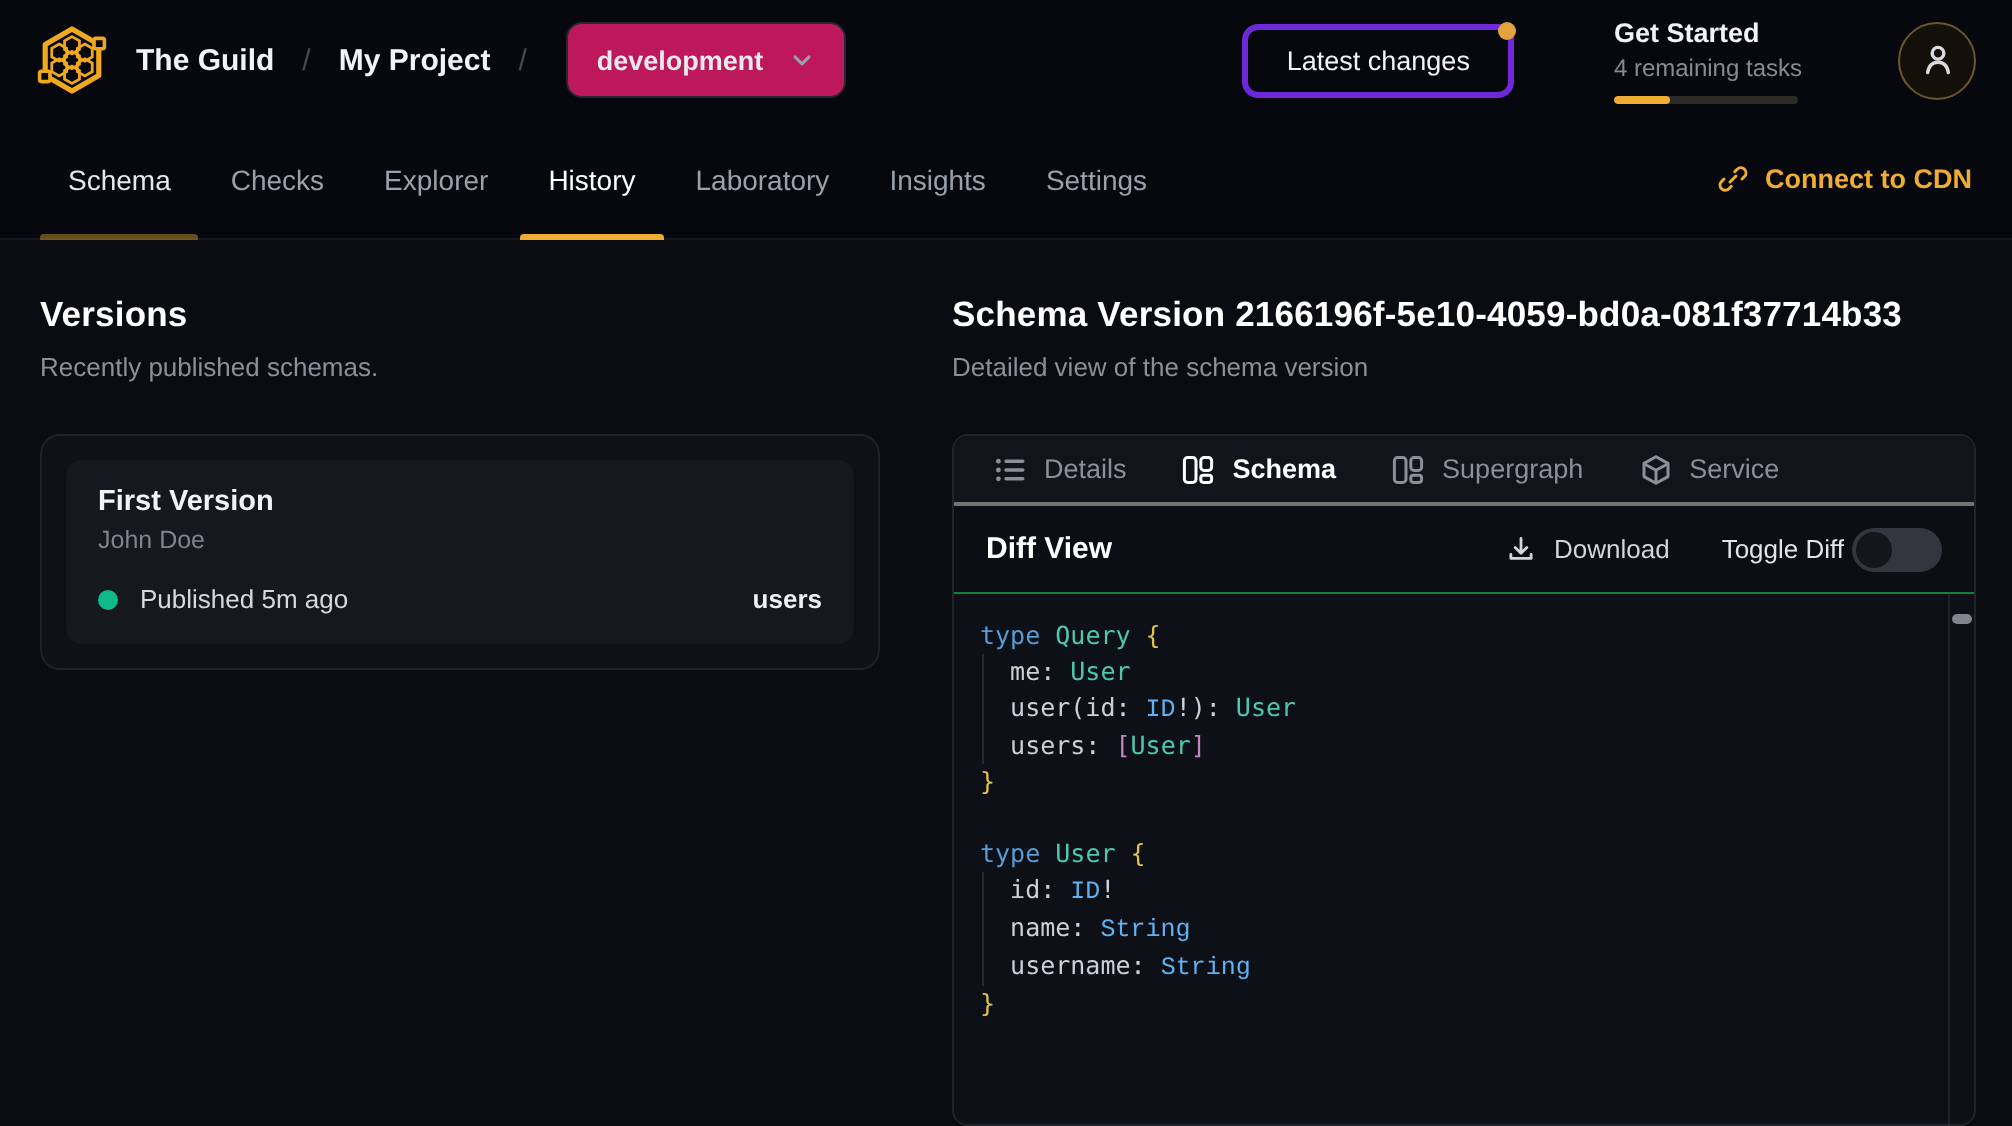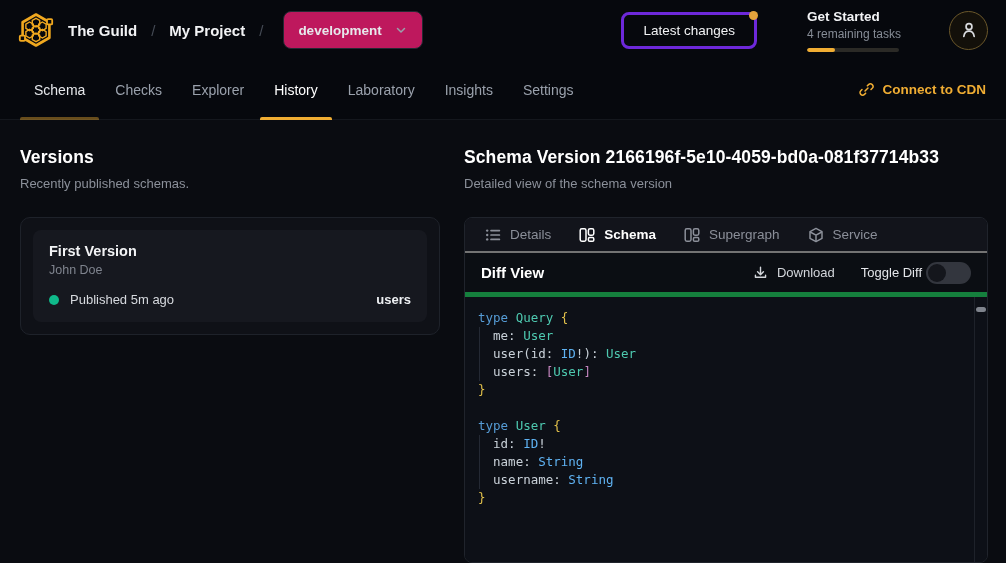--- a/index.html
+++ b/index.html
@@ -52,56 +52,56 @@
   .tab.active::after, .tab.hinted::after {
     content:""; position:absolute; left:0; right:0; bottom:-1px; height:3px; border-radius:2px 2px 0 0;
   }
   .tab.active::after { background:#f0ad33; }
   .tab.hinted::after { background:rgba(240,173,51,.42); }
   .cdn-link { margin-left:auto; display:flex; align-items:center; gap:9px; color:#f0ad33; font-size:13.5px; font-weight:600; cursor:pointer; }
 
   
   .content { display:flex; height:443px; }
   .col-left { width:464px; padding:27px 24px 0 20px; }
-  .col-right { flex:1; padding:27px 18px 0 0; }
+  .col-right { flex:1; padding:27px 18px 0 0;margin-left:12px; }
   .h1 { font-size:17.5px; font-weight:700; color:#ffffff; letter-spacing:.1px; }
   .hsub { font-size:13px; color:#8b909a; margin-top:8px; }
 
   
   .vcard { margin-top:26px; background:#0f1117; border:1px solid #1e222a; border-radius:10px; padding:12px; }
   .vitem { background:#16181f; border-radius:8px; padding:13px 16px 15px; cursor:pointer; }
   .vname { font-size:14.5px; font-weight:700; color:#f2f3f5; }
   .vauthor { font-size:12.5px; color:#7f848e; margin-top:4px; }
   .vrow { display:flex; align-items:center; margin-top:15px; }
   .vdot { width:10px; height:10px; border-radius:50%; background:#0fb98a; }
   .vstatus { font-size:13px; color:#d6d9de; margin-left:11px; }
   .vservice { margin-left:auto; font-size:13px; font-weight:700; color:#eef0f3; }
 
   
   .panel { margin-top:26px; height:346px; border:1px solid #20242c; border-radius:8px; overflow:hidden; background:#0b0e13; }
   .ptabs { height:35px; background:#12141b; border-bottom:2px solid #737373; display:flex; align-items:center; gap:28px; padding:0 20px; }
   .ptab { display:flex; align-items:center; gap:9px; font-size:13.5px; color:#8b8f99; cursor:pointer; }
   .ptab.active { color:#ffffff; font-weight:600; }
-  .diffbar { height:44px; display:flex; align-items:center; padding:0 16px; border-bottom:5px solid #15803d; }
+  .diffbar { height:44px; display:flex; align-items:center; padding:0 16px; border-bottom:1px solid #15803d; }
   .difftitle { font-size:15px; font-weight:700; color:#ffffff; }
   .diffright { margin-left:auto; display:flex; align-items:center; gap:26px; }
   .dl-btn { display:flex; align-items:center; gap:9px; font-size:13px; color:#d3d6db; background:none; border:none; cursor:pointer; font-family:"Liberation Sans", sans-serif; }
   .toggle-wrap { display:flex; align-items:center; gap:4px; }
   .toggle-label { font-size:13px; color:#e3e5e9; }
   .switch { position:relative; width:45px; height:22px; border-radius:11px; background:#33363e; cursor:pointer; }
   .knob { position:absolute; top:2px; left:2px; width:18px; height:18px; border-radius:50%; background:#14161c; }
 
   
   .code { position:relative; height:266px; background:#0d1017; padding:12px 26px 0 13px;
           font-family:"DejaVu Sans Mono", monospace; font-size:12.5px; line-height:18px; }
   .cl { white-space:pre; position:relative; color:#c9d1d9; }
   .cl.guide::before { content:""; position:absolute; left:1px; top:0; bottom:0; width:1px; background:#242934; }
   .tk-kw { color:#569cd6; }
   .tk-type { color:#4ec9b0; }
-  .tk-scalar { color:#5fb2f2; }
+  .tk-scalar { color:#5fb2f2;font-family:Liberation Mono, monospace; }
   .tk-brace { color:#e2c14b; }
   .tk-bracket { color:#c586c0; }
   .tk-plain { color:#c9d1d9; }
   .sbar { position:absolute; top:0; right:0; bottom:0; width:13px; border-left:1px solid #1e222a; }
   .sthumb { position:absolute; top:10px; left:1px; right:1px; height:5px; border-radius:3px; background:#7f848d; }
 </style>
 </head>
 <body>
 
 <svg width="0" height="0" style="position:absolute">

